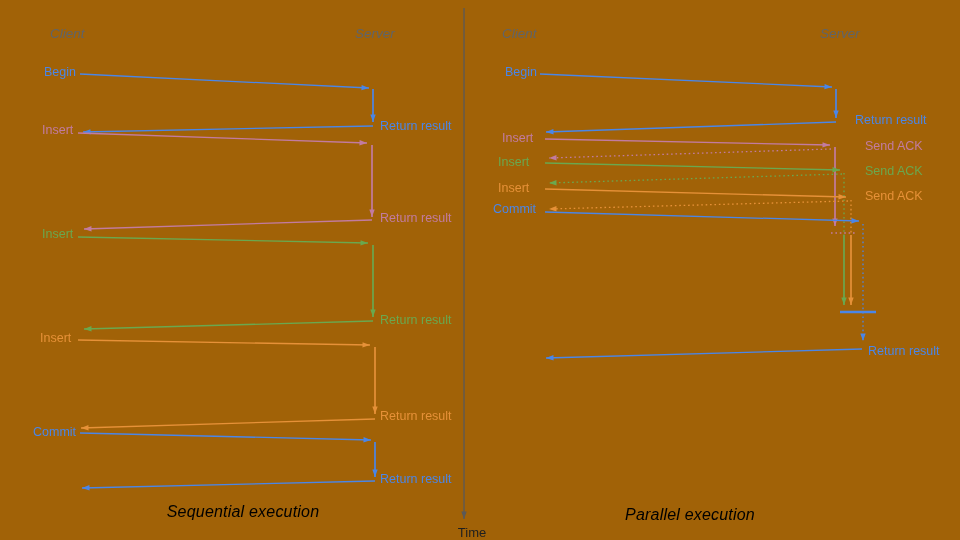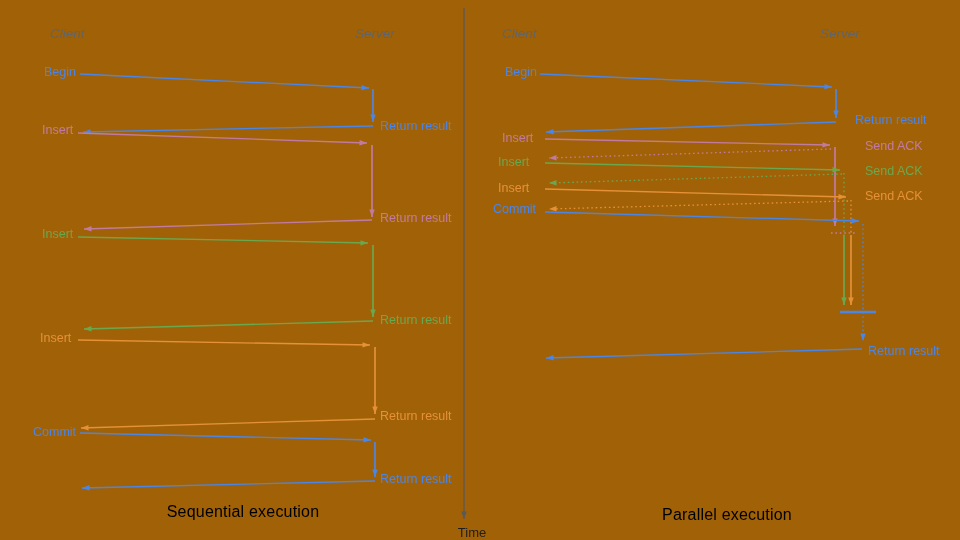--- a/index.html
+++ b/index.html
@@ -1,23 +1,23 @@
 <!DOCTYPE html>
 <html><head>
 <meta charset="utf-8">
 <style>
   html,body{margin:0;padding:0;background:#ffffff;}
   .canvas{position:relative;width:960px;height:540px;background:#a16207;overflow:hidden;
           font-family:"Liberation Sans", sans-serif;}
   .canvas svg{position:absolute;left:0;top:0;
           font-family:"Liberation Sans", sans-serif;}
   .panel-title{position:absolute;transform:translate(-50%,-50%);font-size:16px;color:#000;
-          white-space:nowrap;letter-spacing:0.2px;}
+          white-space:nowrap;letter-spacing:0.2px;font-style:italic;}
   .title-seq{left:243px;top:512px;}
-  .title-par{left:727px;top:515px;}
+  .title-par{left:690px;top:515px;}
 </style>
 </head>
 <body>
 
 <div class="canvas">
   <svg id="diagram-svg" width="960" height="540" viewBox="0 0 960 540" xmlns="http://www.w3.org/2000/svg">
       <line x1="80" y1="74" x2="369" y2="88" stroke="#4a86e8" stroke-width="1.3" stroke-linecap="butt"></line>
       <polygon points="0,0 -7.5,2.7 -7.5,-2.7" transform="translate(369 88) rotate(2.773405985365776)" fill="#4a86e8"></polygon>
       <line x1="373" y1="89" x2="373" y2="122" stroke="#4a86e8" stroke-width="1.7" stroke-linecap="butt"></line>
       <polygon points="0,0 -7.5,2.7 -7.5,-2.7" transform="translate(373 122) rotate(90)" fill="#4a86e8"></polygon>

